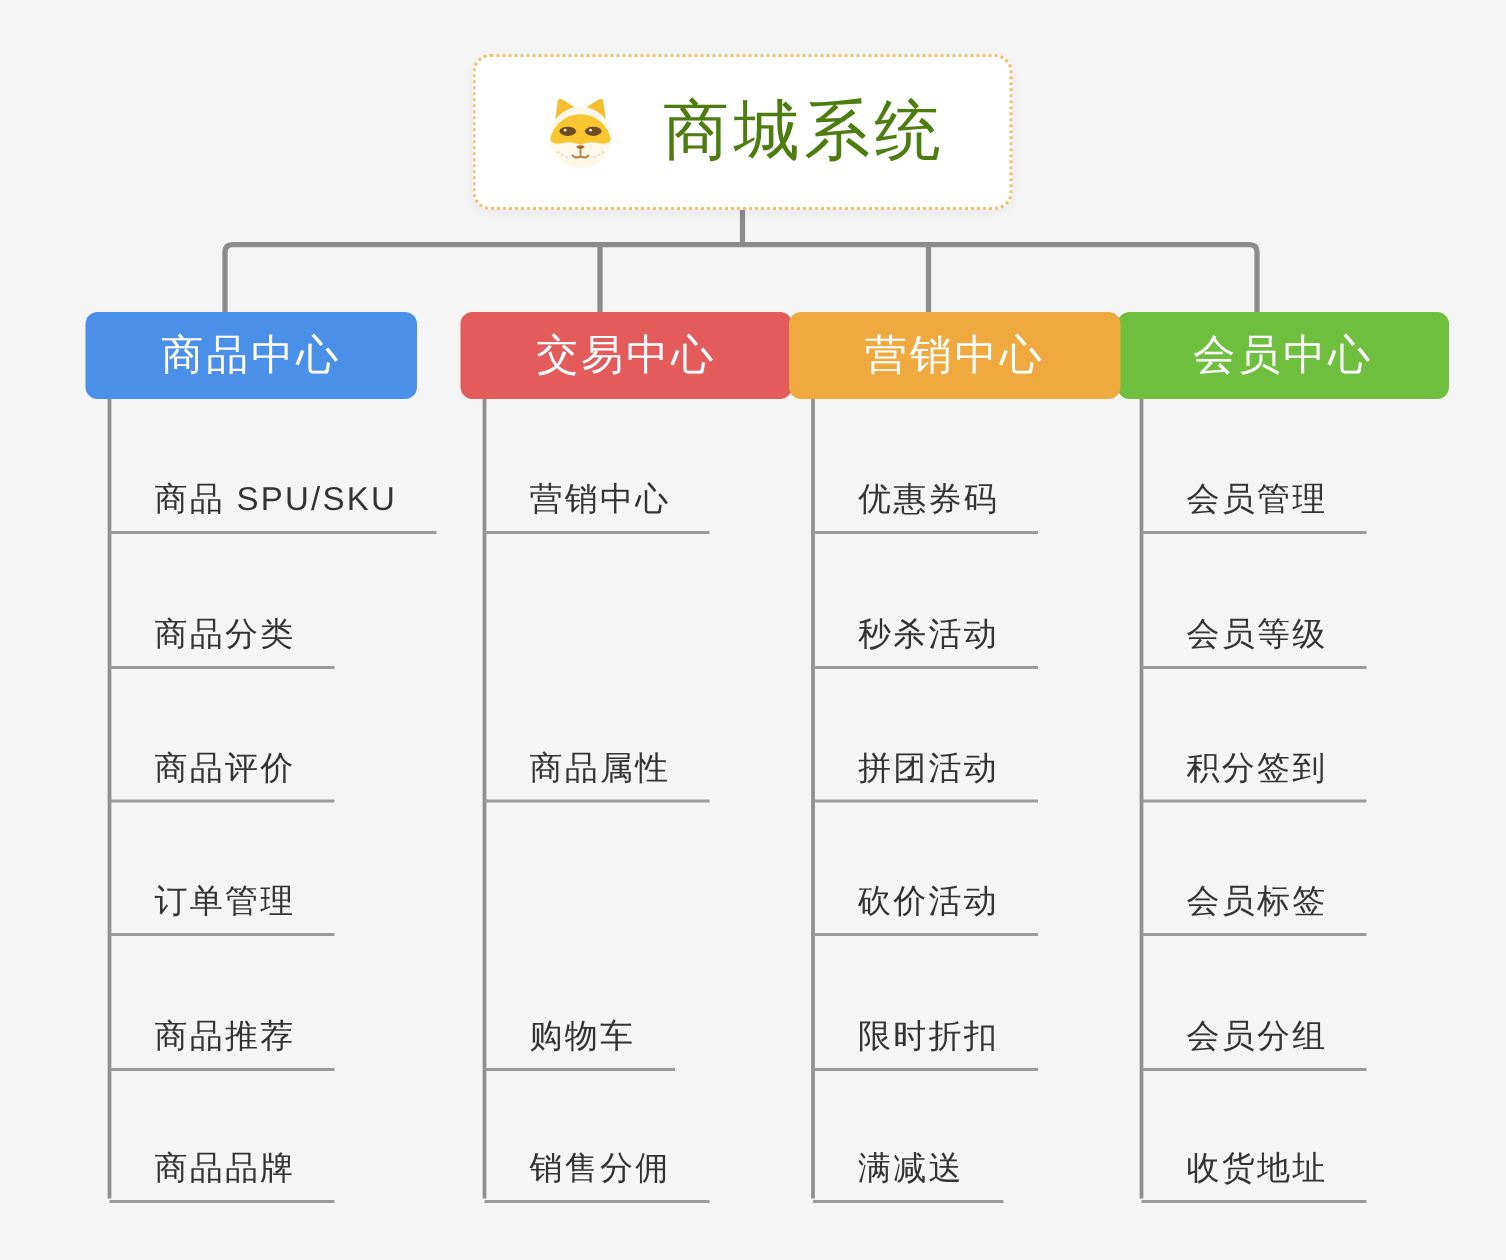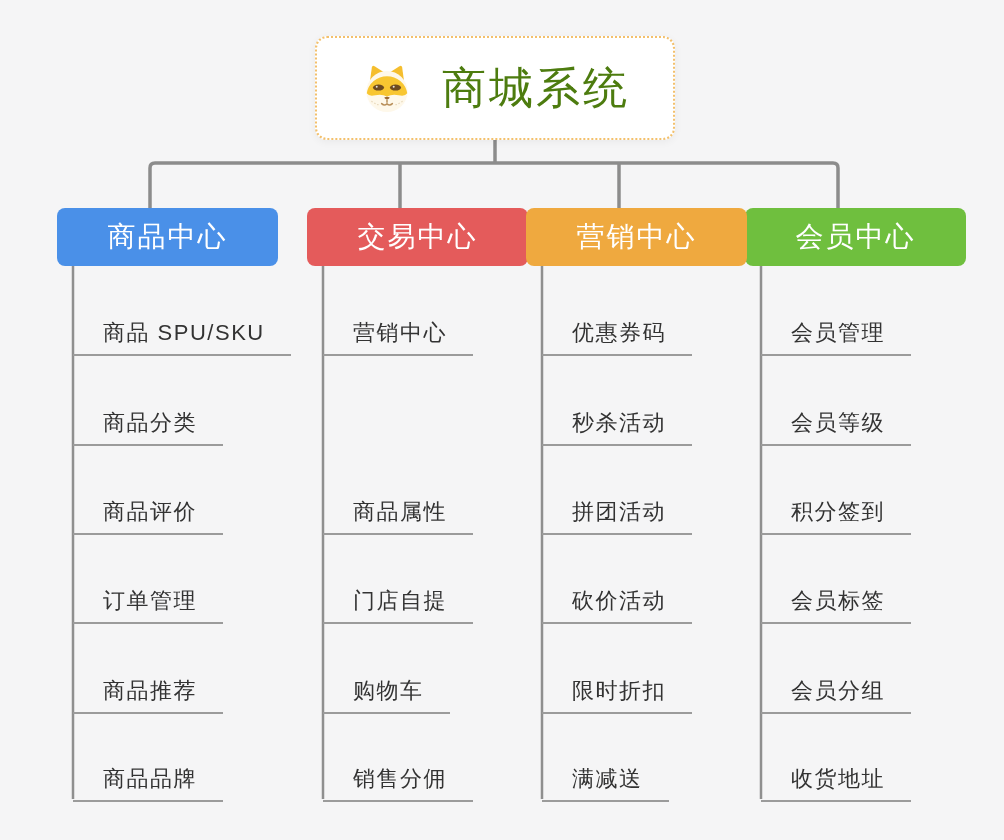--- a/index.html
+++ b/index.html
@@ -111,21 +111,20 @@
 
   <div class="leaf c0 r0">商品 SPU/SKU</div>
   <div class="leaf c0 r1">商品分类</div>
   <div class="leaf c0 r2">商品评价</div>
   <div class="leaf c0 r3">订单管理</div>
   <div class="leaf c0 r4">商品推荐</div>
   <div class="leaf c0 r5">商品品牌</div>
 
   <div class="leaf c1 r0">营销中心</div>
   <div class="leaf c1 r2">商品属性</div>
-  <div class="leaf c1 r3">门店自提</div>
   <div class="leaf c1 r4">购物车</div>
   <div class="leaf c1 r5">销售分佣</div>
 
   <div class="leaf c2 r0">优惠券码</div>
   <div class="leaf c2 r1">秒杀活动</div>
   <div class="leaf c2 r2">拼团活动</div>
   <div class="leaf c2 r3">砍价活动</div>
   <div class="leaf c2 r4">限时折扣</div>
   <div class="leaf c2 r5">满减送</div>
 

